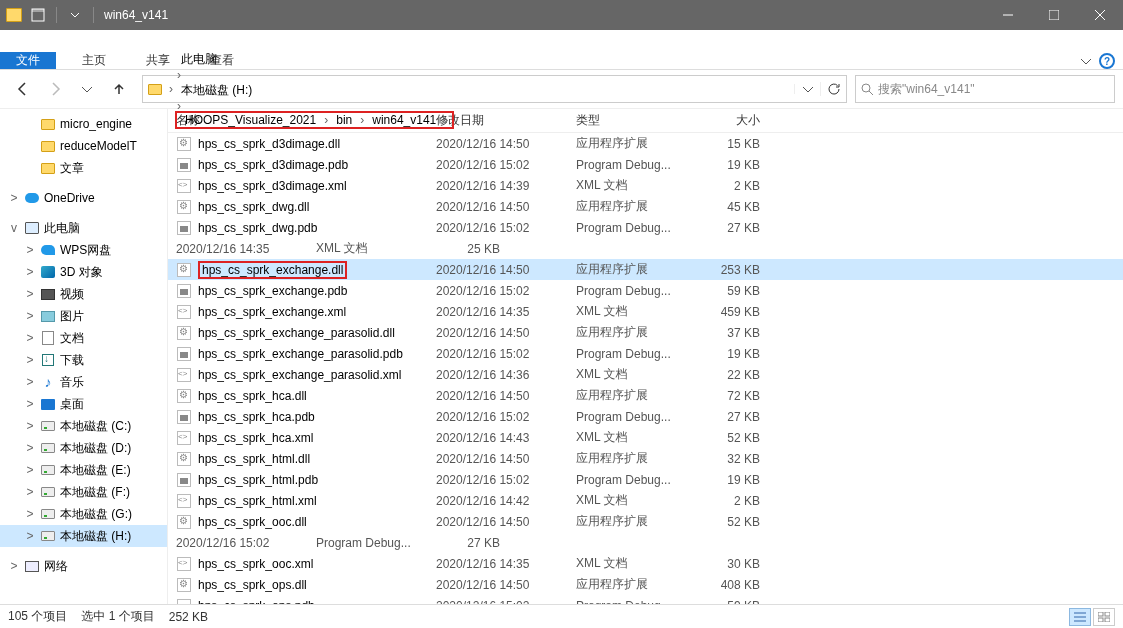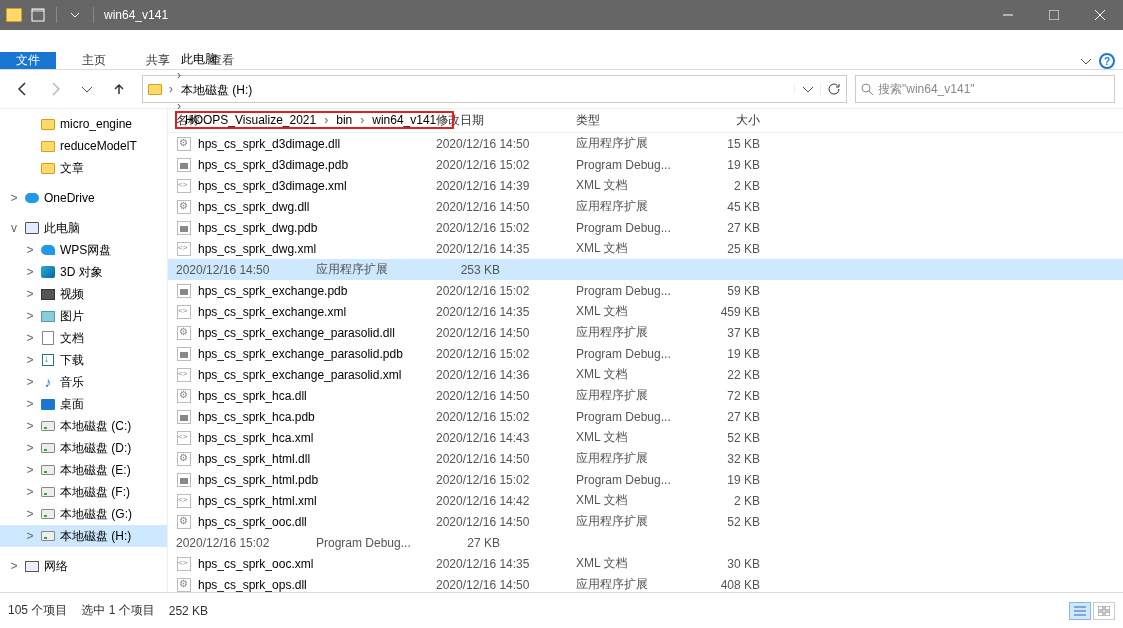--- a/index.html
+++ b/index.html
@@ -62,21 +62,21 @@
 .row.selected { background: #cde8ff; }
 .row .cell { padding: 0 8px; white-space: nowrap; overflow: hidden; text-overflow: ellipsis; }
 .row .cell.name { width: 260px; display: flex; align-items: center; gap: 6px; }
 .row .cell.date { width: 140px; color: #555; }
 .row .cell.type { width: 130px; color: #555; }
 .row .cell.size { width: 70px; text-align: right; color: #555; }
 .row .fico { width: 16px; height: 16px; display: flex; align-items: center; justify-content: center; flex-shrink: 0; }
 .row .fname.highlight { border: 2px solid #d22; padding: 0 2px; }
 
 
-.status { height: 36px; border-top: 1px solid #ddd; display: flex; align-items: center; padding: 0 8px; gap: 14px; color: #333; }
+.status { height: 24px; border-top: 1px solid #ddd; display: flex; align-items: center; padding: 0 8px; gap: 14px; color: #333; }
 .status .viewbtns { margin-left: auto; display: flex; gap: 2px; }
 .status .viewbtn { width: 22px; height: 18px; border: 1px solid #ccc; display: flex; align-items: center; justify-content: center; }
 .status .viewbtn.active { background: #cde8ff; border-color: #8cb8e0; }
 
 
 .ico-folder { width: 14px; height: 11px; background: #ffd96b; border: 1px solid #d4a017; border-radius: 1px; }
 .ico-drive { width: 14px; height: 10px; background: #eee; border: 1px solid #888; border-radius: 1px; position: relative; }
 .ico-drive::after { content: ""; position: absolute; left: 2px; top: 5px; width: 3px; height: 2px; background: #3a3; }
 .ico-pc { width: 14px; height: 12px; border: 1px solid #555; border-radius: 1px; background: #def; }
 .ico-onedrive { width: 14px; height: 10px; background: #2199e8; border-radius: 5px; }
@@ -416,31 +416,31 @@
             <span class="fico">
               <div class="fico-pdb"></div>
             </span>
             <span class="fname">hps_cs_sprk_dwg.pdb</span>
           </div>
           <div class="cell date">2020/12/16 15:02</div>
           <div class="cell type">Program Debug...</div>
           <div class="cell size">27 KB</div>
         </div>
         <div class="row">
-          <div class="cell name">
-            <span class="fico">
-              <div class="fico-xml"></div>
-            </span>
-            <span class="fname">hps_cs_sprk_dwg.xml</span>
-          </div>
           <div class="cell date">2020/12/16 14:35</div>
           <div class="cell type">XML 文档</div>
           <div class="cell size">25 KB</div>
         </div>
         <div class="row selected">
+          <div class="cell name">
+            <span class="fico">
+              <div class="fico-dll"></div>
+            </span>
+            <span class="fname highlight">hps_cs_sprk_exchange.dll</span>
+          </div>
           <div class="cell date">2020/12/16 14:50</div>
           <div class="cell type">应用程序扩展</div>
           <div class="cell size">253 KB</div>
         </div>
         <div class="row">
           <div class="cell name">
             <span class="fico">
               <div class="fico-pdb"></div>
             </span>
             <span class="fname">hps_cs_sprk_exchange.pdb</span>

